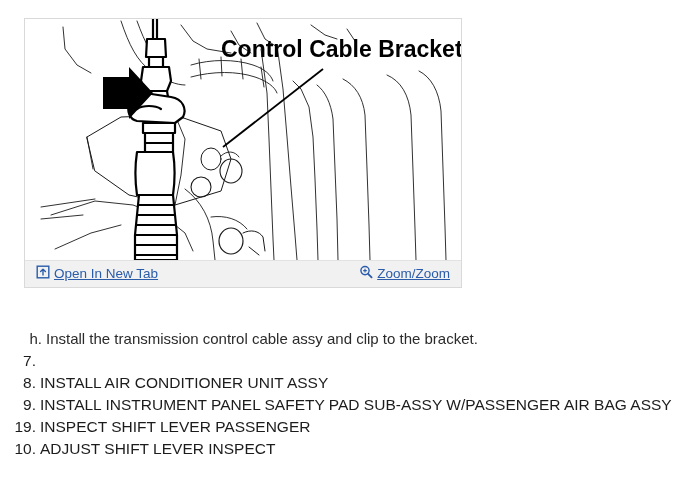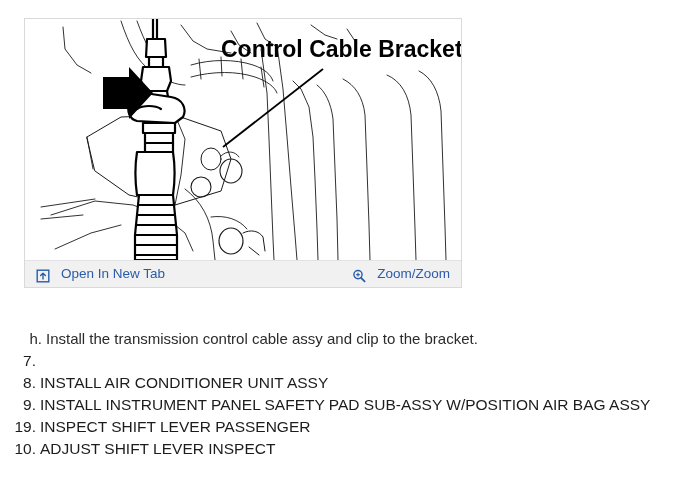--- a/index.html
+++ b/index.html
@@ -49,27 +49,28 @@
     height: 27px;
     background: #f1f1f1;
     border-top: 1px solid #e2e2e2;
     box-sizing: border-box;
   }
 
   .viewer-link {
     position: absolute;
     top: 4px;
     display: flex;
-    align-items: flex-end;
-    gap: 11px;
+    align-items: flex-start;
+    gap: 4px;
     color: #2a5caa;
     font-size: 13.5px;
     line-height: 18px;
     cursor: pointer;
     white-space: nowrap;
+    text-decoration: underline;
   }
   #open-new-tab-link { left: 11px; }
   #zoom-print-link  { right: 11px; }
 
   .viewer-link .glyph {
     display: inline-block;
     width: 14px;
     height: 14px;
     flex: 0 0 14px;
     line-height: 0;
@@ -240,21 +241,21 @@
     <span class="proc-marker">7.</span>
   </div>
 
   <div class="proc-row major">
     <span class="proc-marker">8.</span>
     <span class="proc-text">INSTALL AIR CONDITIONER UNIT ASSY</span>
   </div>
 
   <div class="proc-row major">
     <span class="proc-marker">9.</span>
-    <span class="proc-text">INSTALL INSTRUMENT PANEL SAFETY PAD SUB-ASSY W/POSITION AIR BAG ASSY</span>
+    <span class="proc-text">INSTALL INSTRUMENT PANEL SAFETY PAD SUB-ASSY W/PASSENGER AIR BAG ASSY</span>
   </div>
 
   <div class="proc-row major">
     <span class="proc-marker">19.</span>
     <span class="proc-text">INSPECT SHIFT LEVER PASSENGER</span>
   </div>
 
   <div class="proc-row major">
     <span class="proc-marker">10.</span>
     <span class="proc-text">ADJUST SHIFT LEVER INSPECT</span>

